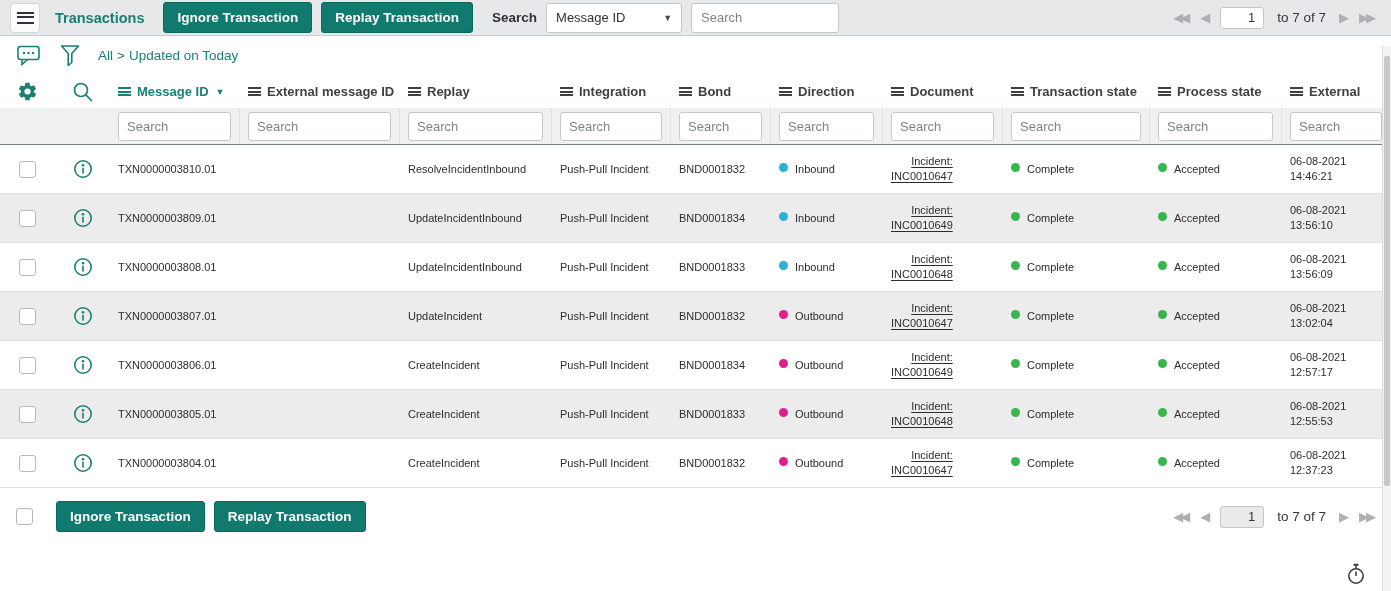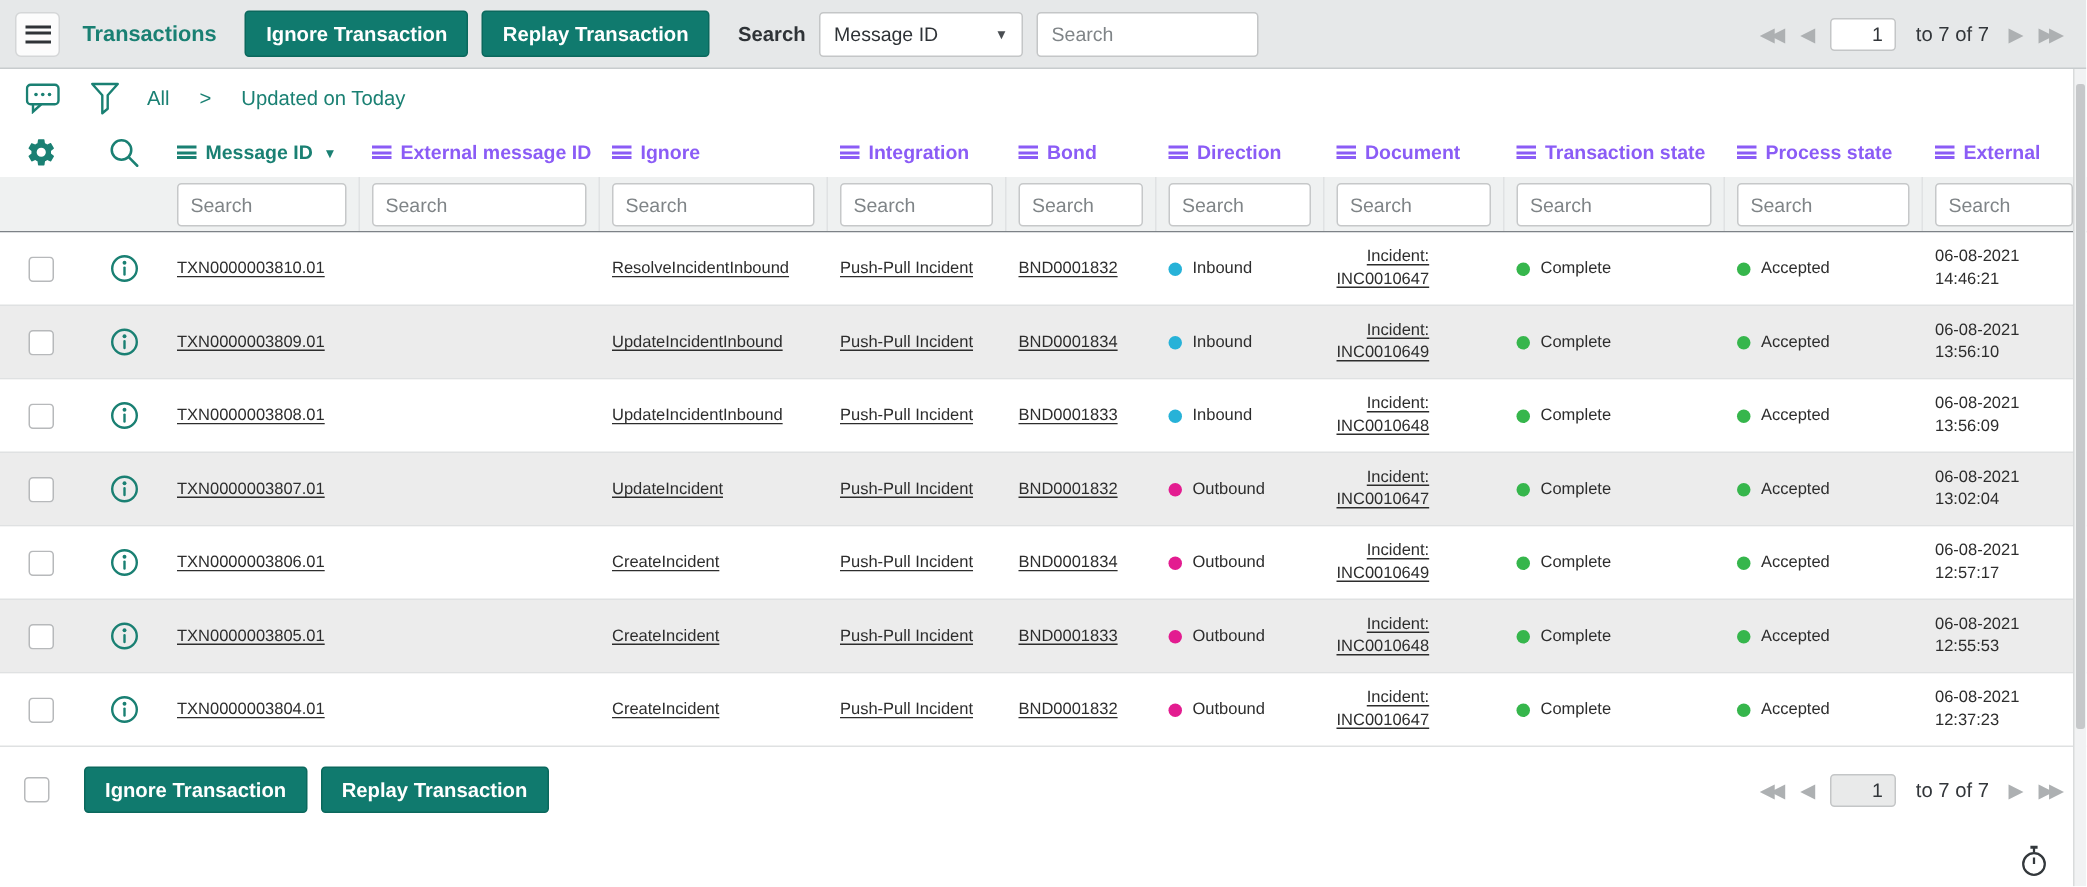--- a/index.html
+++ b/index.html
@@ -1,21 +1,21 @@
 <!DOCTYPE html>
 <html style="--accent: #1a8073; --button: #107a6e;"><head>
 <meta charset="utf-8">
 <style>
   * { box-sizing: border-box; margin: 0; padding: 0; }
   html,body { background:#fff; }
   body { font-family:"Liberation Sans", sans-serif; }
   .app { position:relative; width:1391px; height:591px; background:#fff; overflow:hidden; }
 
   
-  .topbar { height:46px; background:#e6e8e9; border-bottom:1px solid #c8ccce; display:flex; align-items:center; padding:0 12px 0 10px; gap:9px; }
+  .topbar { height:36px; background:#e6e8e9; border-bottom:1px solid #c8ccce; display:flex; align-items:center; padding:0 12px 0 10px; gap:9px; }
   .menu-btn { width:30px; height:30px; background:#fcfcfc; border:1px solid #d4d6d7; border-radius:4px; display:flex; align-items:center; justify-content:center; cursor:pointer; }
   .hamburger { width:17px; height:12px; border-top:2.5px solid #2f3337; border-bottom:2.5px solid #2f3337; position:relative; }
   .hamburger::after { content:""; position:absolute; left:0; right:0; top:2.2px; height:2.5px; background:#2f3337; }
   .title { color:var(--accent,#1a8073); font-size:14.5px; font-weight:700; margin:0 10px 0 6px; cursor:pointer; text-decoration:none; }
   .btn-primary { background:var(--button,#107a6e); color:#fff; font-weight:700; font-size:13.5px; font-family:inherit; padding:0 13px; height:31px; border:1px solid #0b685d; border-radius:3px; cursor:pointer; }
   .search-label { font-weight:700; font-size:13.5px; color:#2f3337; margin-left:10px; }
   .select-box { width:136px; height:30px; background:#fff; border:1px solid #c4c6c7; border-radius:3px; display:flex; align-items:center; justify-content:space-between; padding:0 9px; font-size:13px; color:#2f3337; cursor:pointer; }
   .caret-sm { font-size:9px; color:#4a4e52; }
   .search-input { width:148px; height:30px; border:1px solid #c4c6c7; border-radius:3px; padding:0 9px; font-size:13px; color:#2f3337; font-family:inherit; }
   input::placeholder { color:#7f8487; opacity:1; }
@@ -23,48 +23,48 @@
   
   .pager { display:flex; align-items:center; gap:13px; color:#32363a; font-size:13.5px; }
   .pager.top { margin-left:auto; padding-right:6px; }
   .arrow { color:#adb0b2; font-size:13px; cursor:pointer; letter-spacing:-3px; user-select:none; }
   .page-input { width:44px; height:22px; border:1px solid #c4c6c7; border-radius:3px; text-align:right; padding:0 8px; font-size:13px; color:#32363a; font-family:inherit; }
   .page-input.gray { background:#e9eaea; }
 
   
   .crumb-row { height:39px; display:flex; align-items:center; background:#fff; padding-left:16px; }
   .icon-btn { display:flex; align-items:center; justify-content:center; cursor:pointer; background:none; border:none; }
-  .crumb { display:flex; align-items:center; gap:20px; margin-left:17px; color:var(--accent,#1a8073); font-size:13.5px; }
+  .crumb { display:flex; align-items:center; gap:4px; margin-left:17px; color:var(--accent,#1a8073); font-size:13.5px; }
   .crumb a { color:var(--accent,#1a8073); text-decoration:none; cursor:pointer; }
 
   
   .grid-cols { display:grid; grid-template-columns:55px 55px 130px 160px 152px 119px 100px 112px 120px 147px 132px 109px; }
 
   .header-row { height:33px; align-items:center; background:#fff; }
   .icon-cell { display:flex; align-items:center; justify-content:center; }
-  .col-h { display:flex; align-items:center; gap:6px; font-weight:700; font-size:13px; color:#8b5cf6; padding-left:8px; cursor:pointer; white-space:nowrap; }
+  .col-h { display:flex; align-items:center; gap:6px; font-weight:700; font-size:13px; color:#404040; padding-left:8px; cursor:pointer; white-space:nowrap; }
   .col-h.sorted { color:var(--accent,#1a8073); }
   .bars { width:13px; height:9px; flex:0 0 13px; border-top:2px solid currentColor; border-bottom:2px solid currentColor; position:relative; }
   .bars::after { content:""; position:absolute; left:0; right:0; top:1.5px; height:2px; background:currentColor; }
   .sort-ic { font-size:9px; margin-left:1px; }
 
   .filter-row { height:37px; align-items:center; background:#eff1f1; border-bottom:1px solid #7d8287; }
   .filter-cell { height:100%; display:flex; align-items:center; padding:0 8px; border-right:1px solid #e0e2e3; }
   .filter-cell.blank { border-right:none; }
   .filter-cell input { width:100%; height:29px; border:1px solid #c6c8c9; border-radius:3px; padding:0 8px; font-size:13px; font-family:inherit; color:#2f3337; }
 
   
   .row { min-height:49px; align-items:center; border-bottom:1px solid #dfe1e2; font-size:11px; color:#2d2d2d; background:#fff; }
   .row.alt { background:#ececec; }
   .cell { padding:0 8px; overflow:hidden; white-space:nowrap; }
   .c-center { display:flex; justify-content:center; padding:0; }
   .checkbox { width:17px; height:17px; border:1px solid #b7b9bb; border-radius:3px; background:#fff; display:inline-block; cursor:pointer; }
   .info-ic { display:inline-flex; cursor:pointer; }
   .link { color:#2d2d2d; text-decoration:underline; text-underline-offset:2px; cursor:pointer; }
-  .dotcell { display:flex; align-items:center; }
+  .dotcell { display:flex; align-items:flex-start; }
   .dot { width:9px; height:9px; border-radius:50%; display:inline-block; margin-right:7px; flex:0 0 9px; }
   .doc-link { line-height:1.35; display:inline-block; white-space:normal;text-align:right; }
   .created { line-height:1.35; }
 
   
   .footer { display:flex; align-items:center; padding:13px 18px 0 10px; gap:9px; }
   .footer .checkbox { margin:0 14px 0 6px; }
   .actions-select { width:196px; height:31px; background:#fff; border:1px solid #b4b6b8; border-radius:4px; display:flex; align-items:center; justify-content:space-between; padding:0 12px; font-size:12px; color:#1c1c1c; cursor:pointer; margin-left:1px; }
   .chev { width:8px; height:8px; border-right:2px solid #1c1c1c; border-bottom:2px solid #1c1c1c; transform:rotate(45deg) translate(-2px,-2px); }
   .pager.bottom { margin-left:auto; }
@@ -145,21 +145,21 @@
         <span class="bars"></span>
         <span>Message ID</span>
         <span class="sort-ic">▼</span>
       </div>
       <div class="col-h">
         <span class="bars"></span>
         <span>External message ID</span>
       </div>
       <div class="col-h">
         <span class="bars"></span>
-        <span>Ignore</span>
+        <span>Replay</span>
       </div>
       <div class="col-h">
         <span class="bars"></span>
         <span>Integration</span>
       </div>
       <div class="col-h">
         <span class="bars"></span>
         <span>Bond</span>
       </div>
       <div class="col-h">

